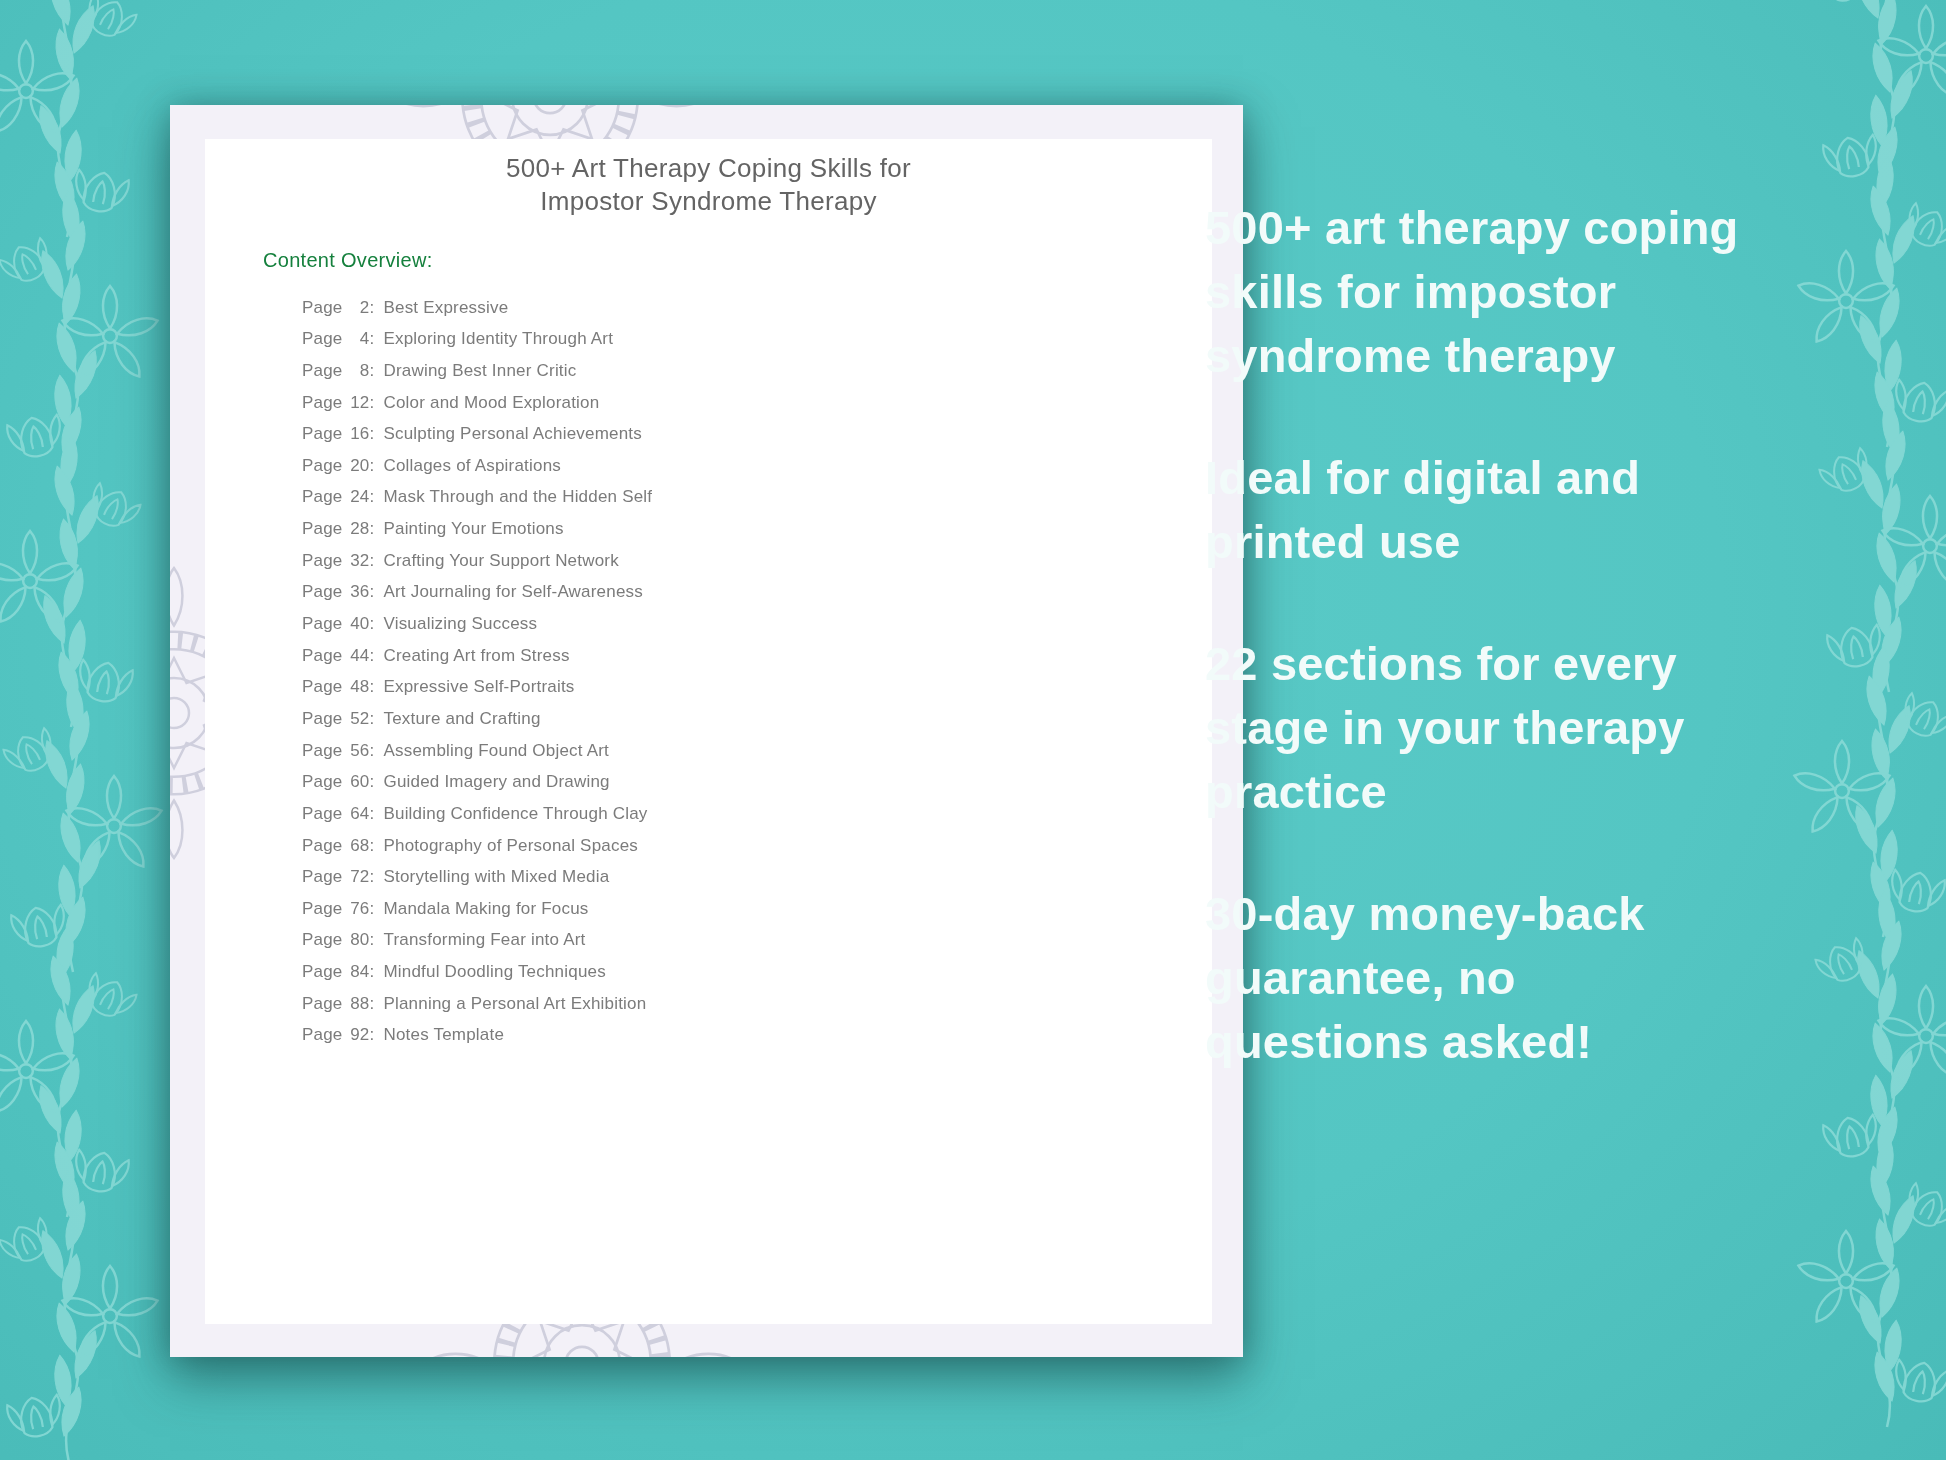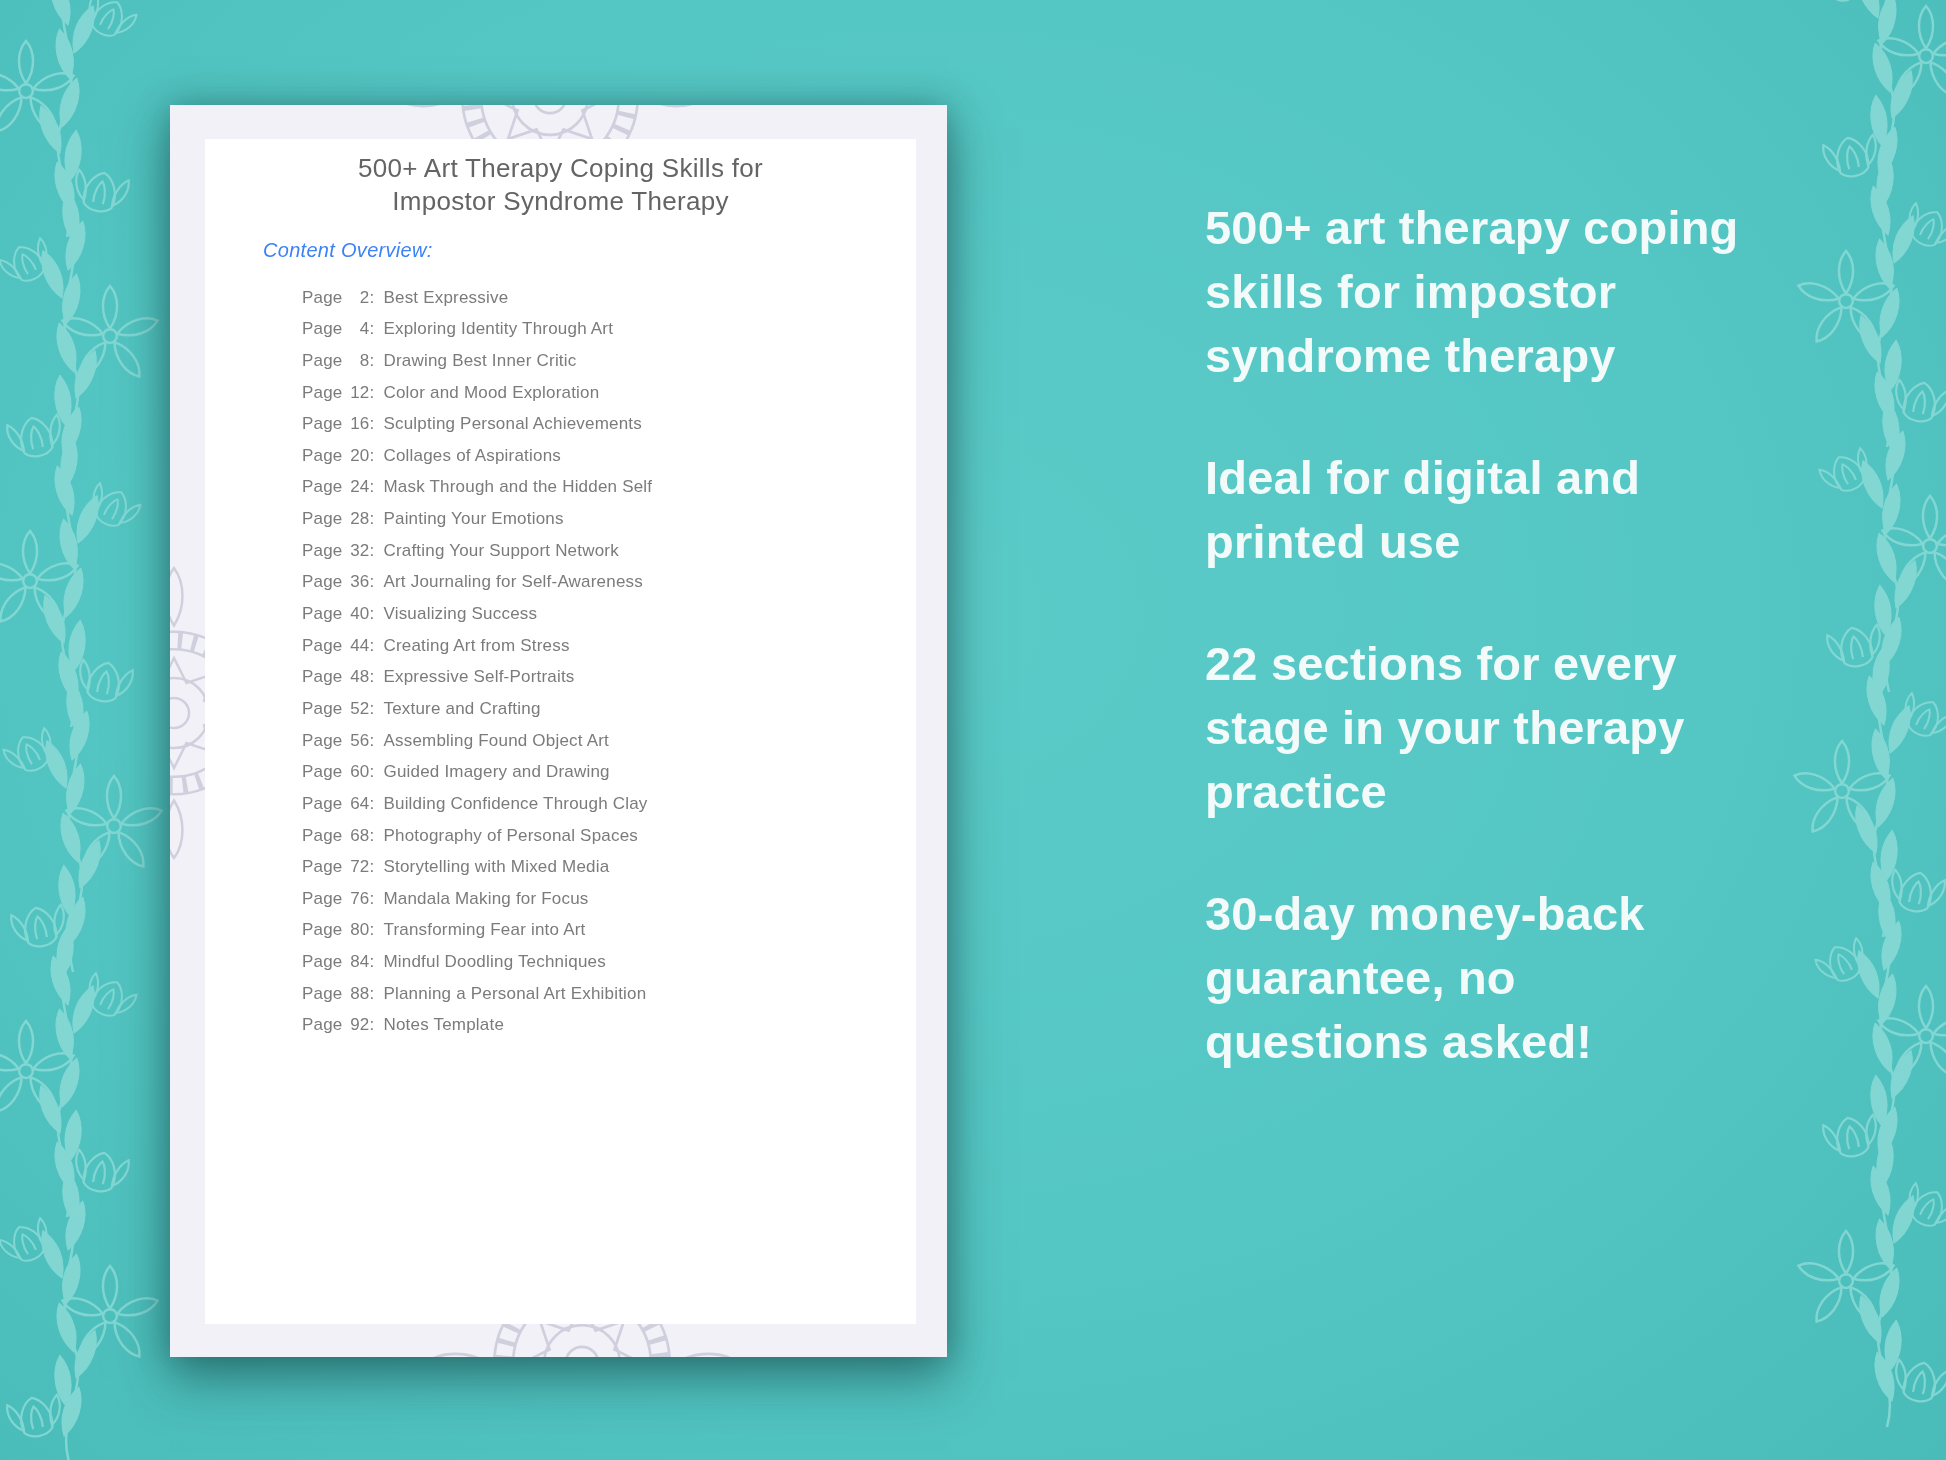--- a/index.html
+++ b/index.html
@@ -7,35 +7,35 @@
   #canvas{
     position:relative;width:1946px;height:1460px;overflow:hidden;
     background:radial-gradient(ellipse at 48% 42%, #5bcbc8 0%, #54c6c3 55%, #49bbb8 100%);
   }
   
   .vine{position:absolute;top:0;height:1460px;width:190px;opacity:.85;pointer-events:none;}
   .vine.left{left:-18px;}
   .vine.right{right:-14px;}
   
   .page{
-    position:absolute;left:170px;top:105px;width:777px;height:1252px;
+    position:absolute;left:170px;top:105px;width:1073px;height:1252px;
     background:#f3f1f8;overflow:hidden;
     box-shadow:0 22px 48px rgba(16,62,62,.50), 0 0 30px rgba(16,62,62,.35);
   }
   .mandalas{position:absolute;left:0;top:0;}
   .white{
     position:absolute;left:35px;top:34px;right:31px;bottom:33px;
     background:#ffffff;padding-top:13px;box-sizing:border-box;
   }
   .doc-title{
     margin:0 auto;width:560px;text-align:center;white-space:pre-line;
     font-size:26px;line-height:33px;font-weight:500;color:#646464;letter-spacing:.3px;
   }
   .overview{
-    margin:20px 0 0 58px;font-size:20px;line-height:24px;color:#3b82f6;letter-spacing:.3px;font-style:italic;
+    margin:30px 0 0 58px;font-size:20px;line-height:24px;color:#15803d;letter-spacing:.3px;
   }
   .toc{list-style:none;margin:14px 0 0 97px;padding:0;}
   .toc-row{height:31.65px;display:flex;align-items:flex-end;
     font-size:17px;color:#7b7b7b;letter-spacing:.2px;}
   .toc-row .num{display:inline-block;width:22px;text-align:right;margin-left:5px;}
   .toc-row .ttl{margin-left:9px;}
   
   .features{position:absolute;left:1205px;top:196px;width:660px;}
   .feature{
     margin:0 0 58px 0;white-space:pre-line;

